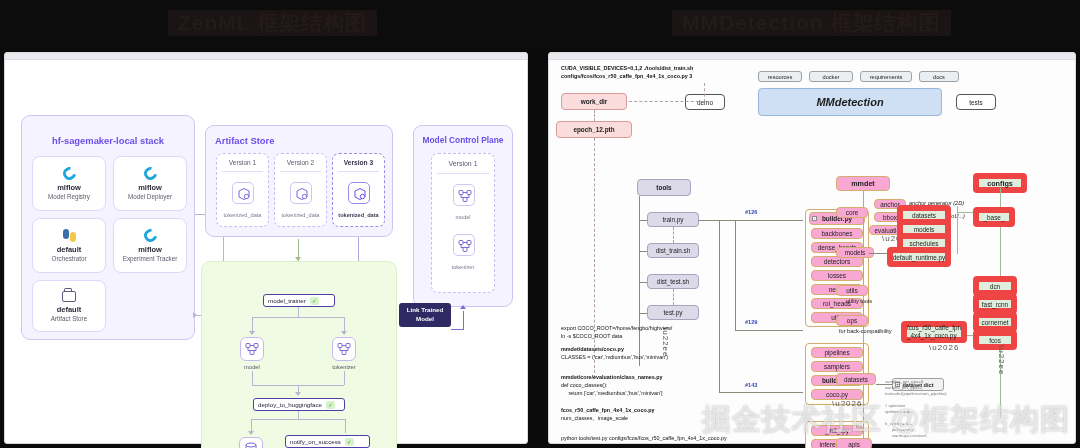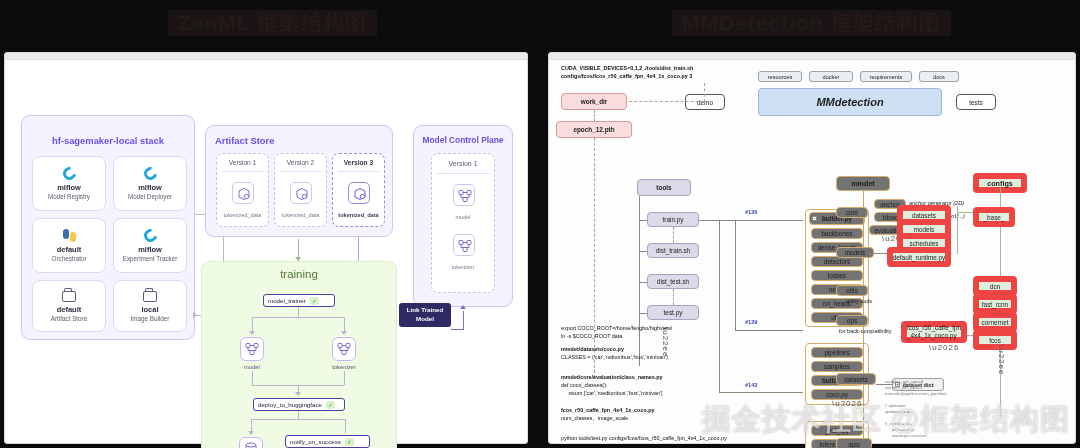--- a/index.html
+++ b/index.html
@@ -87,21 +87,21 @@
   .arrow.up{ border-left:3px solid transparent;border-right:3px solid transparent;border-bottom:4px solid #7a6fd0;}
 
   
   .node{
     position:absolute; border-radius:4px; display:flex; align-items:center; justify-content:center;
     font-size:6.4px; color:#1d1d1d; padding:4px 2px;
   }
   .n-pink{ background:#fadcdc; border:1px solid #d99a9a; font-weight:bold;}
   .n-purple{ background:#dcd9e8; border:1px solid #a9a3c0; font-weight:bold;}
   .n-purple.thin{ font-weight:normal;}
-  .n-orange{ background:#737373; border:1px solid #d4ae70;}
+  .n-orange{ background:#f9a8d4; border:1px solid #d4ae70;}
   .n-orange.b{ font-weight:bold;}
   .n-green{ background:#dfeedc; border:6px solid #ef4444;}
   .n-green.b{ font-weight:bold;}
   .n-white{ background:#fff; border:1px solid #555;}
   .n-blue{ background:#cfe0f5; border:1px solid #9ab6da; font-weight:bold; font-style:italic; font-size:11px;}
   .n-grey{ background:#eceff1; border:1px solid #9aa2a8; font-size:5.6px; border-radius:3px;}
   .grp{ position:absolute; border:1px solid #d4ae70; border-radius:4px; background:#fffdf8;}
   .codetxt{ position:absolute; font-size:5.4px; color:#111; line-height:7.6px; white-space:pre;}
   .codetxt.b{ font-weight:bold;}
   .ital{ font-style:italic; font-size:5.6px; color:#222; position:absolute;}
@@ -156,25 +156,20 @@
   <div class="tile" style="left:108px; top:165px; width:74px; height:55px;">
     <span class="ico-ring"></span>
     <span class="t1">mlflow</span>
     <span class="t2">Experiment Tracker</span>
   </div>
   <div class="tile" style="left:27px; top:227px; width:74px; height:52px;">
     <span class="ico-folder"></span>
     <span class="t1">default</span>
     <span class="t2">Artifact Store</span>
   </div>
-  <div class="tile" style="left:108px; top:227px; width:74px; height:52px;">
-    <span class="ico-folder"></span>
-    <span class="t1">local</span>
-    <span class="t2">Image Builder</span>
-  </div>
 
   <div class="ln h" style="left:190px; top:161px; width:28px;"></div>
   <div class="ln v" style="left:218px; top:161px; height:101px;"></div>
   <div class="ln h" style="left:190px; top:262px; width:28px;"></div>
   <div class="arrow right" style="left:188px; top:259px;"></div>
 
   <div class="zml-card" style="left:200px; top:72px; width:188px; height:112px;"></div>
   <div class="zml-title" style="left:210px; top:82px; font-size:9.4px;">Artifact Store</div>
 
   <div class="vbox" style="left:211px; top:100px; width:53px; height:74px;">
@@ -236,21 +231,20 @@
     </div>
     <div class="vcap" style="top:110px;">tokenizer</div>
   </div>
 
   <div class="btn-dark" style="left:394px; top:250px; width:52px; height:24px;">Link Trained Model</div>
   <div class="ln v" style="left:458px; top:258px; height:18px; background:#7a6fd0;"></div>
   <div class="ln h" style="left:446px; top:276px; width:13px; background:#7a6fd0;"></div>
   <div class="arrow up" style="left:455px; top:252px;"></div>
 
   <div id="training-box"></div>
-  <div id="training-label">training</div>
   <div class="ln g v" style="left:293px; top:186px; height:22px;"></div>
   <div class="arrow down g" style="left:290px; top:204px;"></div>
 
   <div class="step" style="left:258px; top:241px; width:72px;">
     <span>model_trainer</span>
     <span class="chk">✓</span>
   </div>
   <div class="ln v" style="left:293px; top:254px; height:10px;"></div>
   <div class="ln h" style="left:247px; top:264px; width:92px;"></div>
   <div class="ln v" style="left:247px; top:264px; height:16px;"></div>

